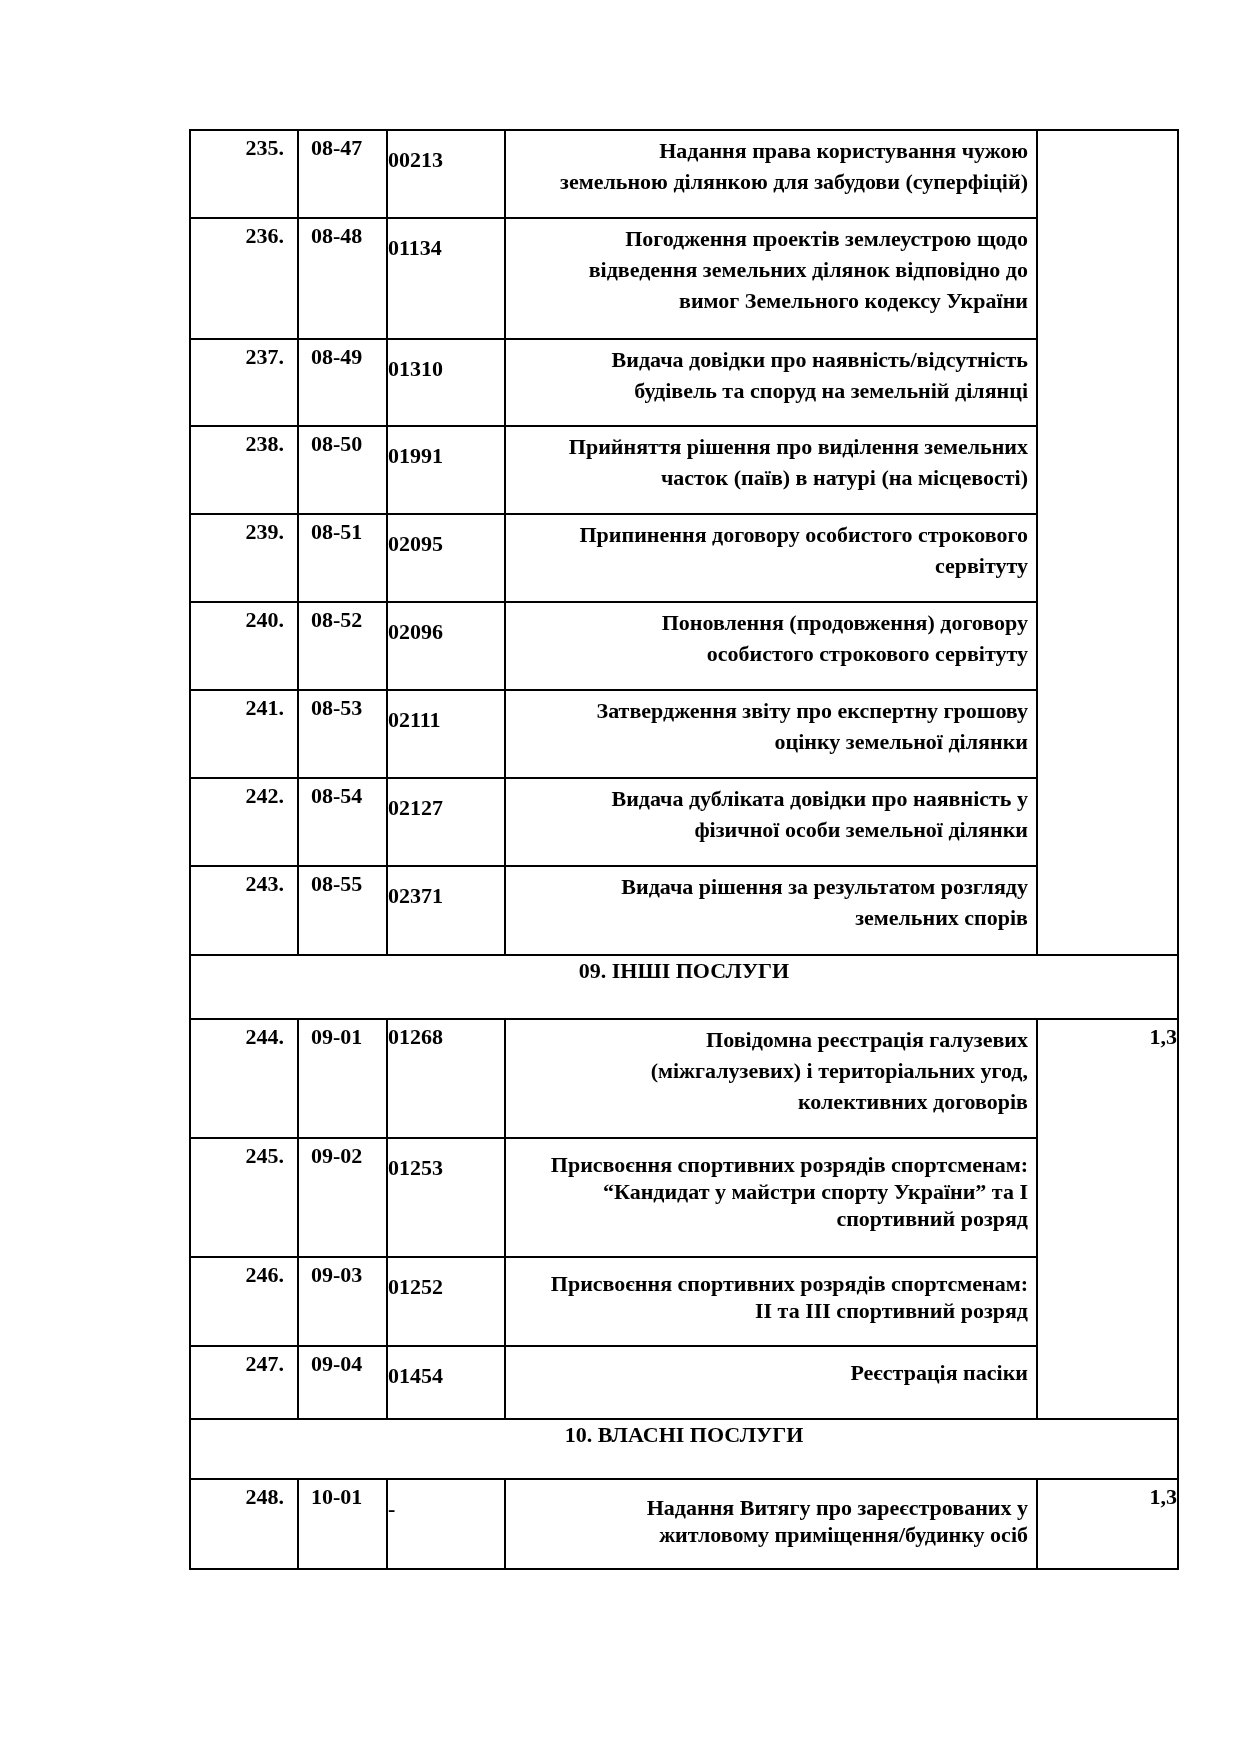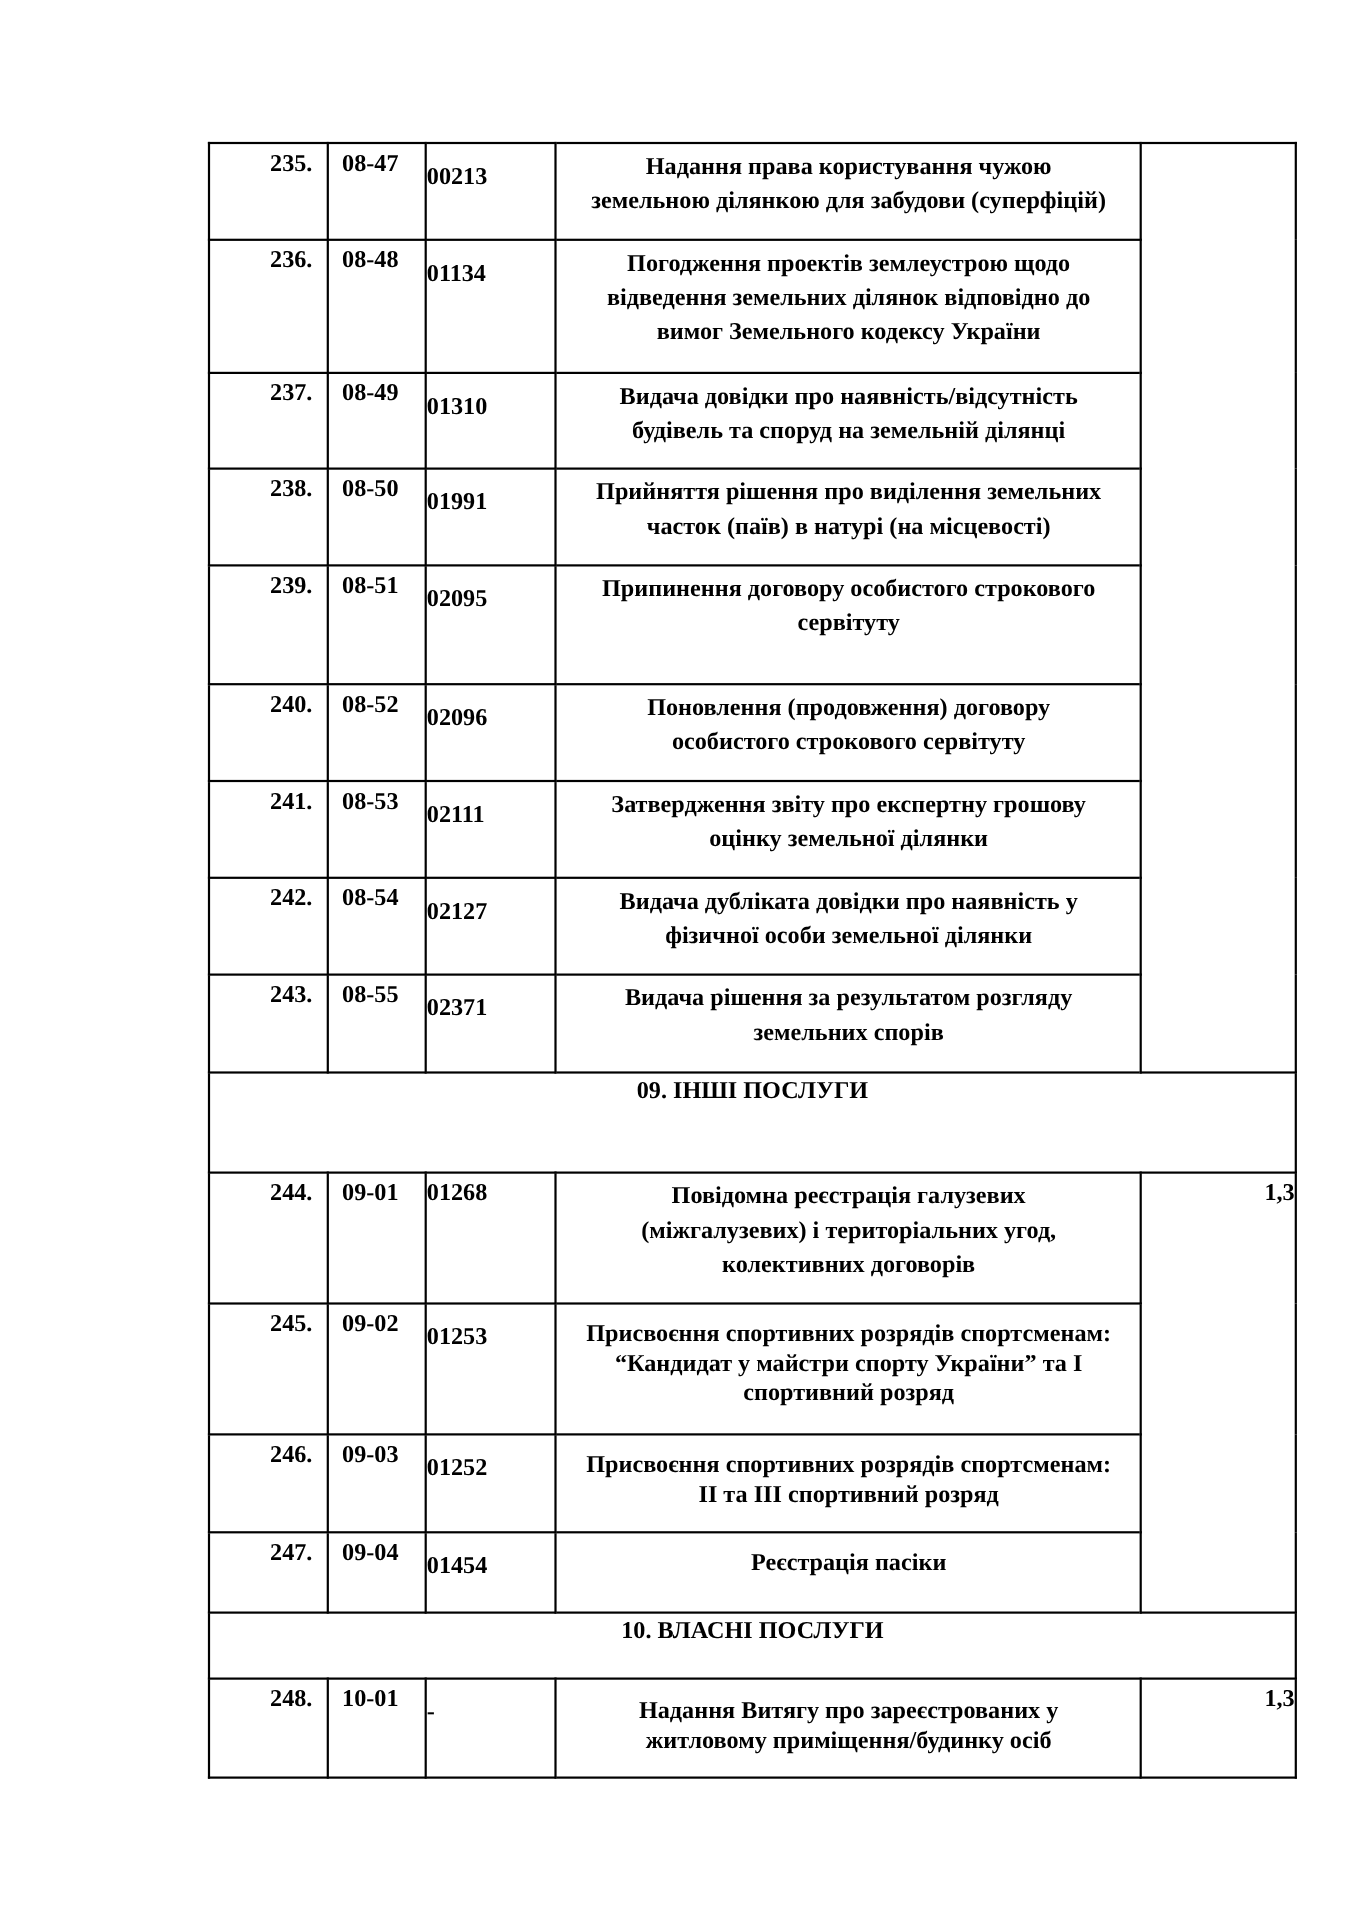--- a/index.html
+++ b/index.html
@@ -19,21 +19,21 @@
     position: relative;
   }
   col.c-num  { width: 108px; }
   col.c-code { width: 89px; }
   col.c-id   { width: 118px; }
   col.c-desc { width: 532px; }
   col.c-note { width: 141px; }
   td.num  { text-align: right; padding: 4px 13px 0 0 !important; }
   td.code { text-align: left;  padding: 4px 0 0 12px !important; }
   td.id   { text-align: left; vertical-align: top; padding: 16px 0 0 0 !important; }
-  td.desc { text-align: center; padding: 4px 8px 0 9px !important; line-height: 31px; }
+  td.desc { text-align: right; padding: 4px 8px 0 9px !important; line-height: 31px; }
   td.desc.tight { line-height: 27px; padding-top: 12px !important; }
   td.note { text-align: right; padding: 4px 0 0 0 !important; }
   td.section { text-align: center; padding: 2px 0 0 0 !important; font-size: 22px; }
   td.desc .line { display: block; white-space: nowrap; }
 </style>
 </head>
 <body>
 
 <div class="page">
 <table class="services">
@@ -81,21 +81,21 @@
     <tr style="height:88px">
       <td class="num">238.</td>
       <td class="code">08-50</td>
       <td class="id">01991</td>
       <td class="desc">
         <span class="line">Прийняття рішення про виділення земельних</span>
         <span class="line">часток (паїв) в натурі (на місцевості)</span>
       </td>
     </tr>
 
-    <tr style="height:108px">
+    <tr style="height:88px">
       <td class="num">239.</td>
       <td class="code">08-51</td>
       <td class="id">02095</td>
       <td class="desc">
         <span class="line">Припинення договору особистого строкового</span>
         <span class="line">сервітуту</span>
       </td>
     </tr>
 
     <tr style="height:88px">
@@ -131,21 +131,21 @@
     <tr style="height:89px">
       <td class="num">243.</td>
       <td class="code">08-55</td>
       <td class="id">02371</td>
       <td class="desc">
         <span class="line">Видача рішення за результатом розгляду</span>
         <span class="line">земельних спорів</span>
       </td>
     </tr>
 
-    <tr style="height:91px">
+    <tr style="height:64px">
       <td class="section" colspan="5">09. ІНШІ ПОСЛУГИ</td>
     </tr>
 
     <tr style="height:119px">
       <td class="num">244.</td>
       <td class="code">09-01</td>
       <td class="id" style="padding-top:4px !important">01268</td>
       <td class="desc">
         <span class="line">Повідомна реєстрація галузевих</span>
         <span class="line">(міжгалузевих) і територіальних угод,</span>

